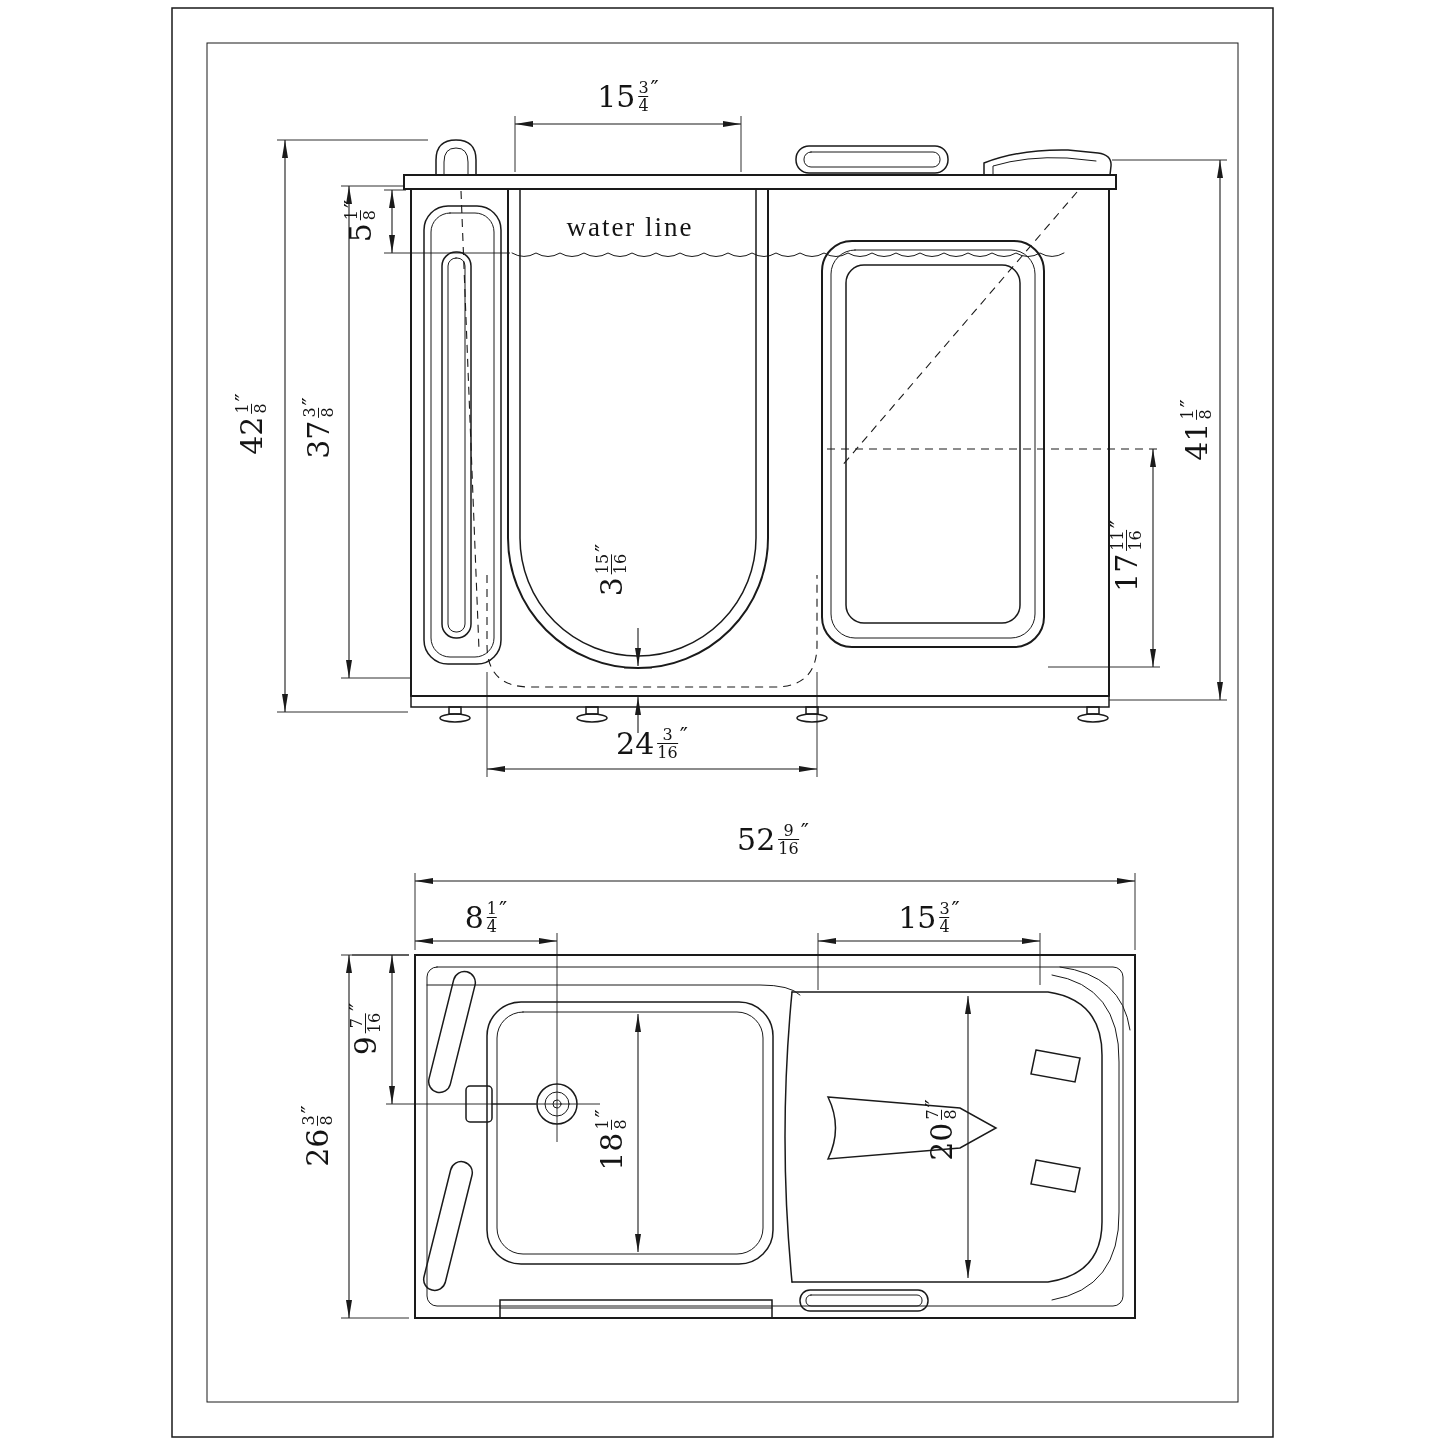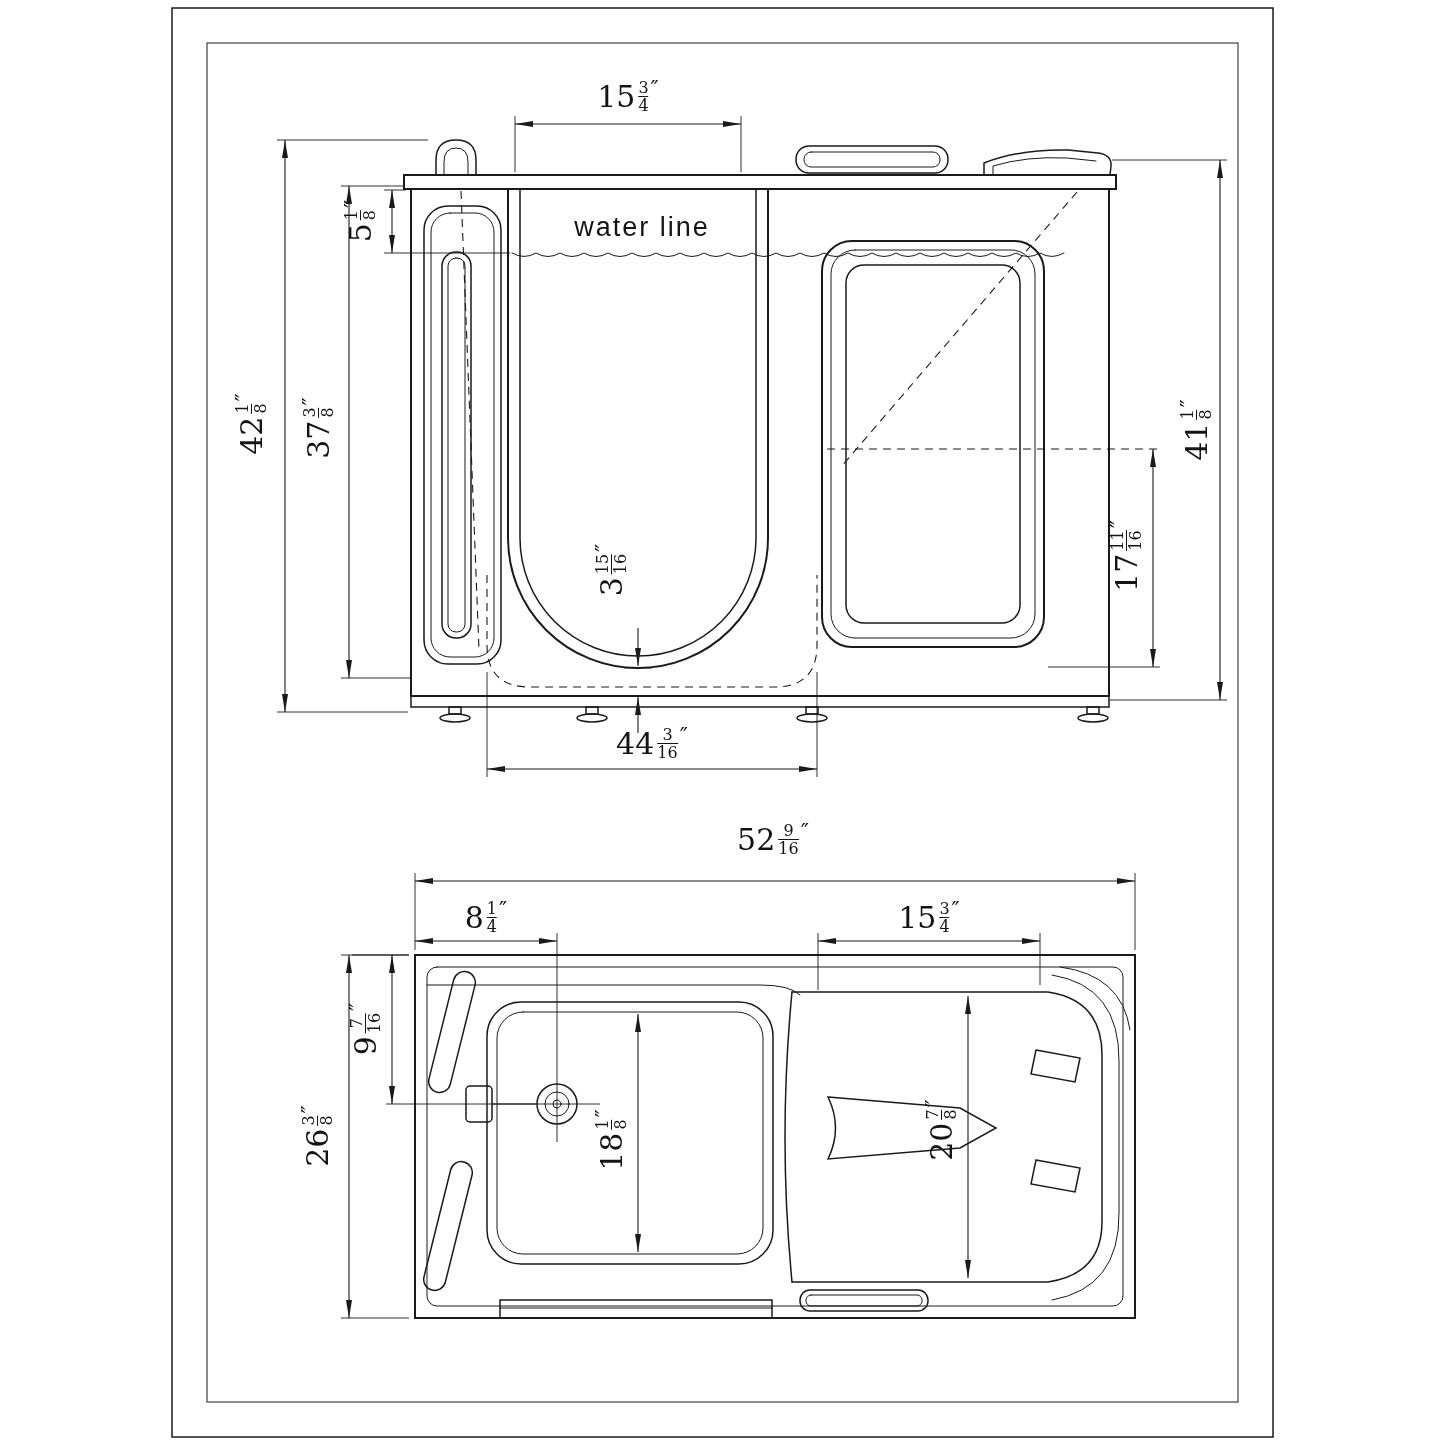--- a/index.html
+++ b/index.html
@@ -13,22 +13,22 @@
   .dim{stroke:#1a1a1a;stroke-width:1.1;fill:none;}
   .ext{stroke:#1a1a1a;stroke-width:0.9;fill:none;}
   .lbl{position:absolute;display:inline-flex;align-items:center;white-space:nowrap;
        transform:translate(-50%,-50%);line-height:1;}
   .lbl.rot{transform:translate(-50%,-50%) rotate(-90deg);}
   .whole{font-size:30px;line-height:1;}
   .frac{display:inline-flex;flex-direction:column;align-items:center;font-size:16px;
         line-height:1;margin:0 2px 0 3px;}
   .frac .den{border-top:1.4px solid #141414;padding-top:1px;}
   .unit{font-size:22px;line-height:1;align-self:flex-start;margin-top:-2px;}
-  .wl{position:absolute;transform:translate(-50%,-50%);font-family:Liberation Sans, sans-serif;
-      font-size:27px;letter-spacing:2px;white-space:nowrap;margin-left:12px;}
+  .wl{position:absolute;transform:translate(-50%,-50%);font-family:Liberation Serif, serif;
+      font-size:27px;letter-spacing:2px;white-space:nowrap;}
 </style>
 </head>
 <body>
 
 <div id="sheet">
 
 <svg width="1445" height="1445" viewBox="0 0 1445 1445">
   <defs>
     <marker id="ah" markerUnits="userSpaceOnUse" markerWidth="20" markerHeight="10" refX="18" refY="4" orient="auto-start-reverse">
       <path d="M18,4 L0,1 L0,7 Z" fill="#1a1a1a"></path>
@@ -221,21 +221,21 @@
   <div class="lbl rot" style="left:612px;top:570px">
     <span class="whole">3</span>
       <span class="frac">
         <span class="num">15</span>
         <span class="den">16</span>
       </span>
       <span class="unit">″</span>
   </div>
 
   <div class="lbl" style="left:652px;top:744px">
-    <span class="whole">44</span>
+    <span class="whole">24</span>
       <span class="frac">
         <span class="num">3</span>
         <span class="den">16</span>
       </span>
       <span class="unit">″</span>
   </div>
 
   <div class="lbl rot" style="left:1127px;top:556px">
     <span class="whole">17</span>
       <span class="frac">

